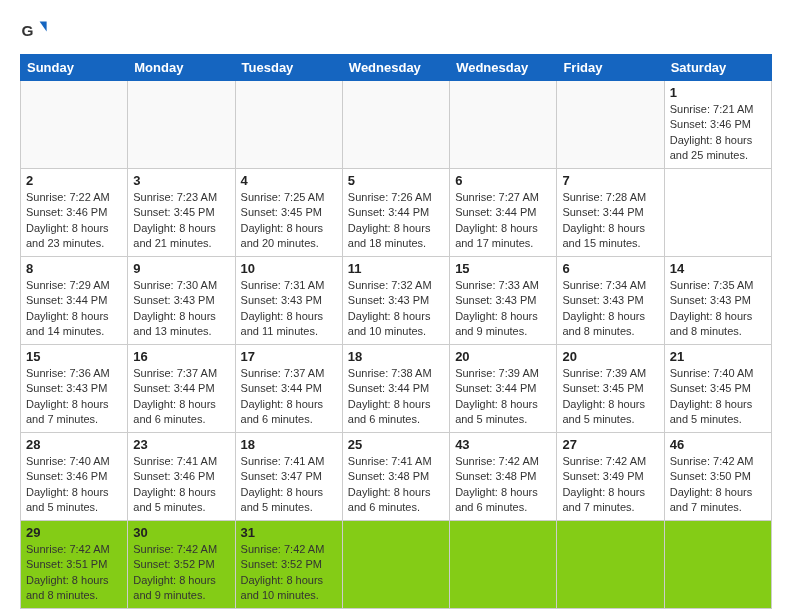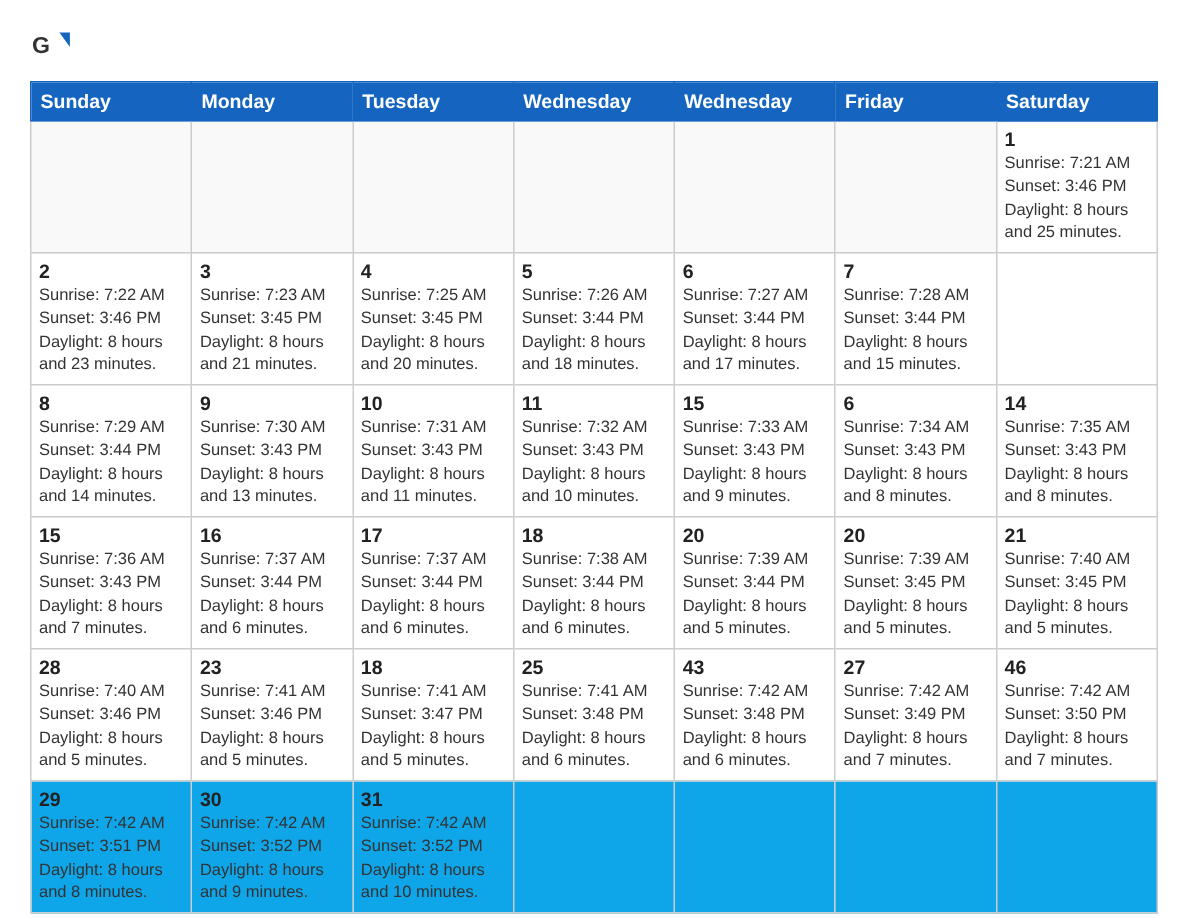--- a/index.html
+++ b/index.html
@@ -72,21 +72,21 @@
     }
     .calendar tbody tr td {
       border: 1px solid #ccc;
       vertical-align: top;
       padding: 4px 5px;
       font-size: 9.5px;
       color: #333;
       height: 88px;
     }
     .calendar tbody tr:last-child td {
-      background: #0ea5e9;
+      background: #84cc16;
     }
     .day-number {
       font-size: 13px;
       font-weight: bold;
       color: #222;
       display: block;
       margin-bottom: 2px;
     }
     .day-info {
       font-size: 11px;

